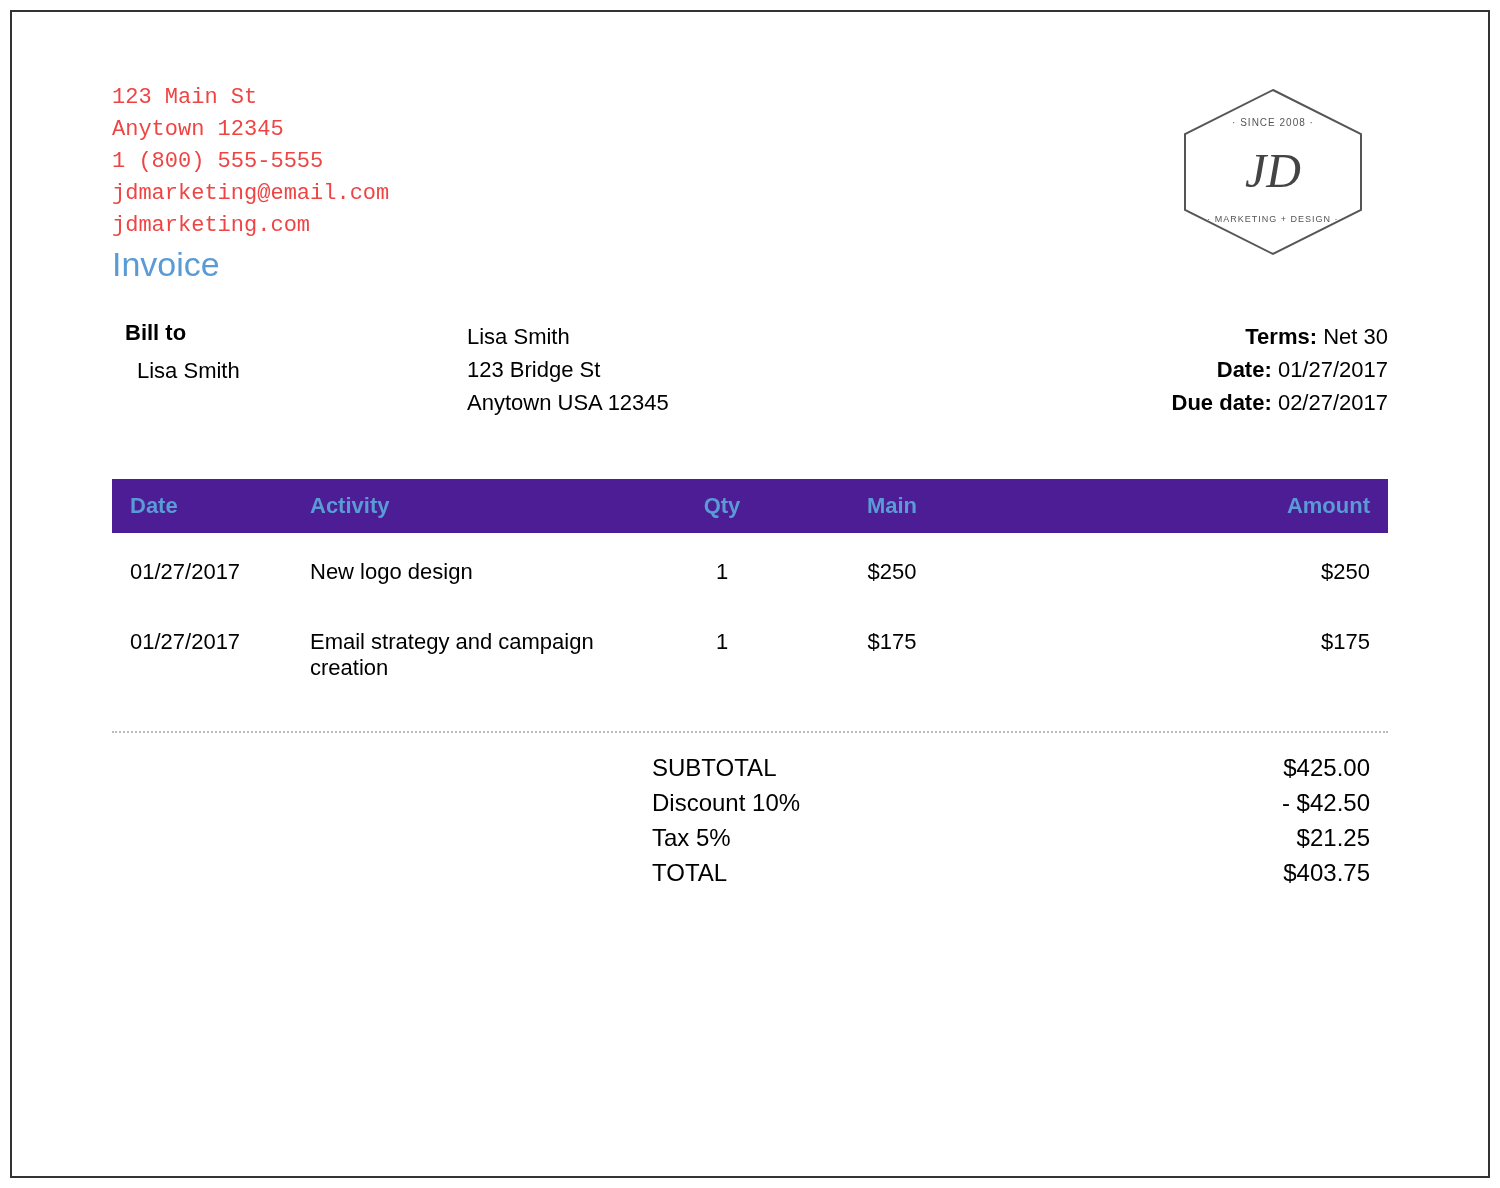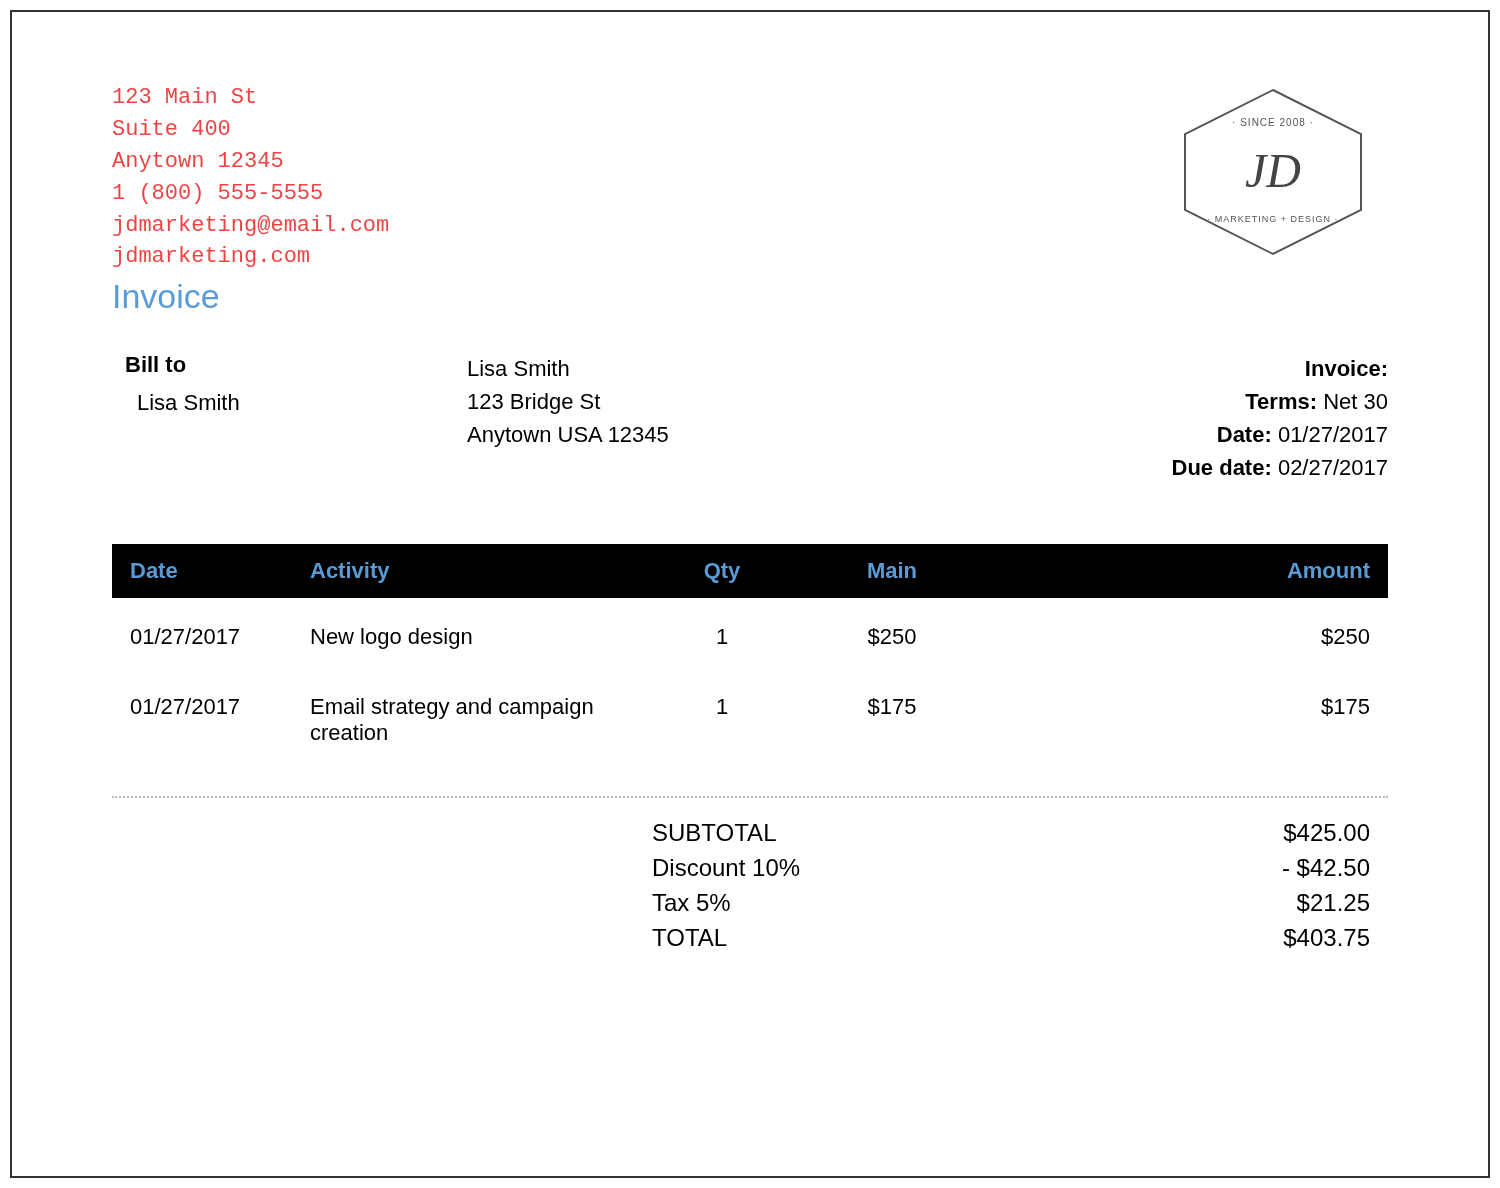--- a/index.html
+++ b/index.html
@@ -61,21 +61,21 @@
   .invmeta-line { line-height: 1.5; }
   .invmeta-line b { font-weight: 700; }
 
   .items-table {
     margin-top: 60px;
     width: 100%;
     border-collapse: collapse;
     font-size: 22px;
   }
   .items-table thead th {
-    background: #000000;
+    background: #4c1d95;
     color: #5a9bd5;
     font-weight: 600;
     text-align: left;
     padding: 14px 18px;
   }
   .items-table thead th.col-qty,
   .items-table thead th.col-rate { text-align: center; }
   .items-table thead th.col-amount { text-align: right; }
   .items-table tbody td {
     padding: 26px 18px 10px 18px;
@@ -116,21 +116,20 @@
 </style>
 </head>
 <body>
 
 <div class="page">
 
   <div class="header-row">
     <div class="company-block">
       <div class="company-contact">
         <div>123 Main St</div>
-        <div>Suite 400</div>
         <div>Anytown 12345</div>
         <div>1 (800) 555-5555</div>
         <div>jdmarketing@email.com</div>
         <div>jdmarketing.com</div>
       </div>
       <div class="doc-title">Invoice</div>
     </div>
 
     <div class="logo-block">
       <svg class="logo-svg" viewBox="0 0 200 180">
@@ -150,21 +149,20 @@
       </div>
     </div>
     <div class="shipto-block">
       <div class="meta-body">
         <div>Lisa Smith</div>
         <div>123 Bridge St</div>
         <div>Anytown USA 12345</div>
       </div>
     </div>
     <div class="invmeta-block">
-      <div class="invmeta-line"><b>Invoice:</b></div>
       <div class="invmeta-line">
         <b>Terms:</b>
         <span>Net 30</span>
       </div>
       <div class="invmeta-line">
         <b>Date:</b>
         <span>01/27/2017</span>
       </div>
       <div class="invmeta-line">
         <b>Due date:</b>

